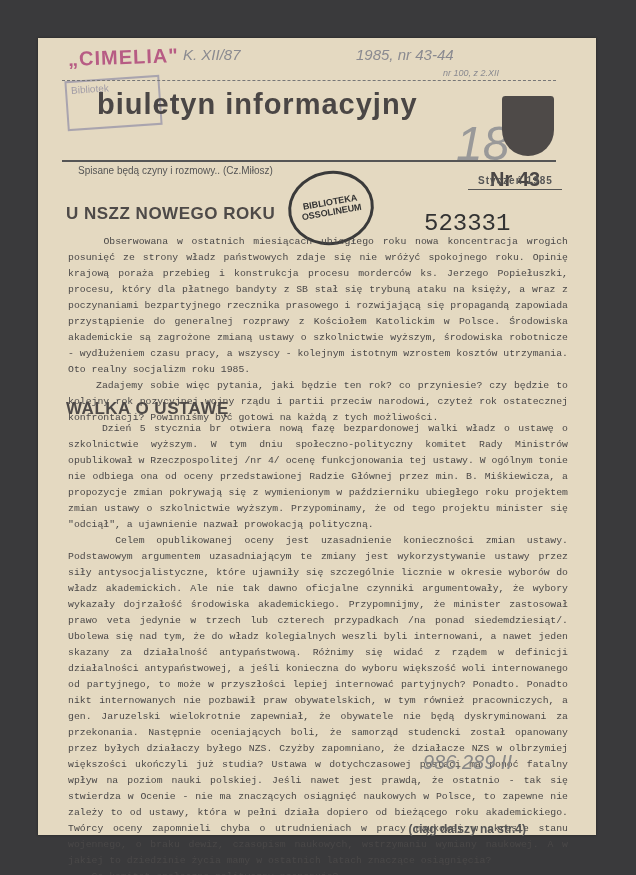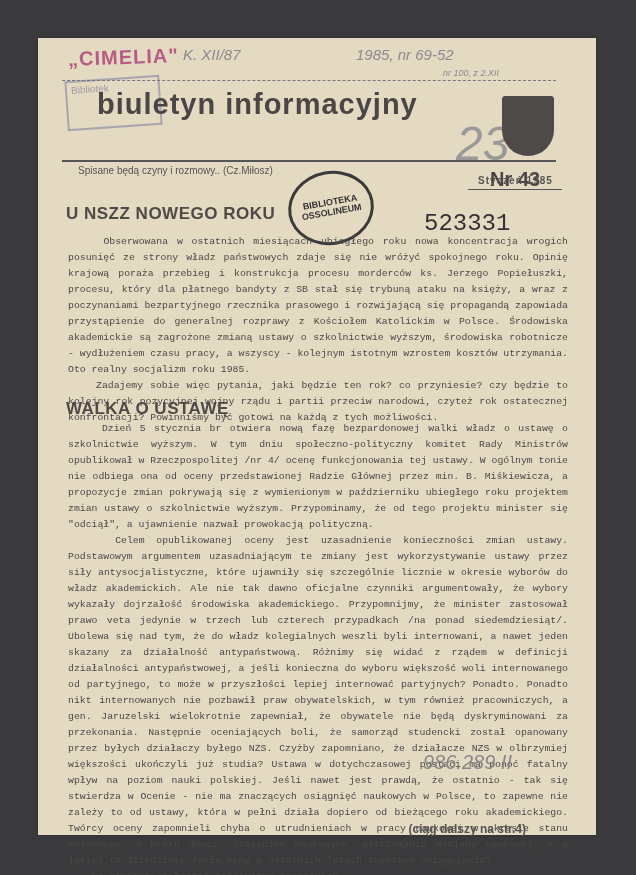--- a/index.html
+++ b/index.html
@@ -73,23 +73,23 @@
 </style>
 </head>
 <body>
 
 <div class="page">
 
   <div class="stamp-cimelia">„CIMELIA"</div>
   <div class="stamp-box">Bibliotek</div>
 
   <div class="handnote" style="left:145px;top:8px;font-size:15px;">K. XII/87</div>
-  <div class="handnote" style="left:318px;top:8px;font-size:15px;">1985, nr 69-52</div>
+  <div class="handnote" style="left:318px;top:8px;font-size:15px;">1985, nr 43-44</div>
   <div class="handnote" style="left:405px;top:30px;font-size:9px;">nr 100, z 2.XII</div>
-  <div class="handnote" style="left:418px;top:78px;font-size:48px;color:#999;">23</div>
+  <div class="handnote" style="left:418px;top:78px;font-size:48px;color:#999;">18</div>
 
   <div class="rule dashed" style="top:42px;"></div>
 
   <div class="title">biuletyn informacyjny</div>
   <div class="emblem"></div>
 
   <div class="rule" style="top:122px;"></div>
 
   <div class="quote">Spisane będą czyny i rozmowy.. (Cz.Miłosz)</div>
   <div class="issue-nr">Nr 43</div>

